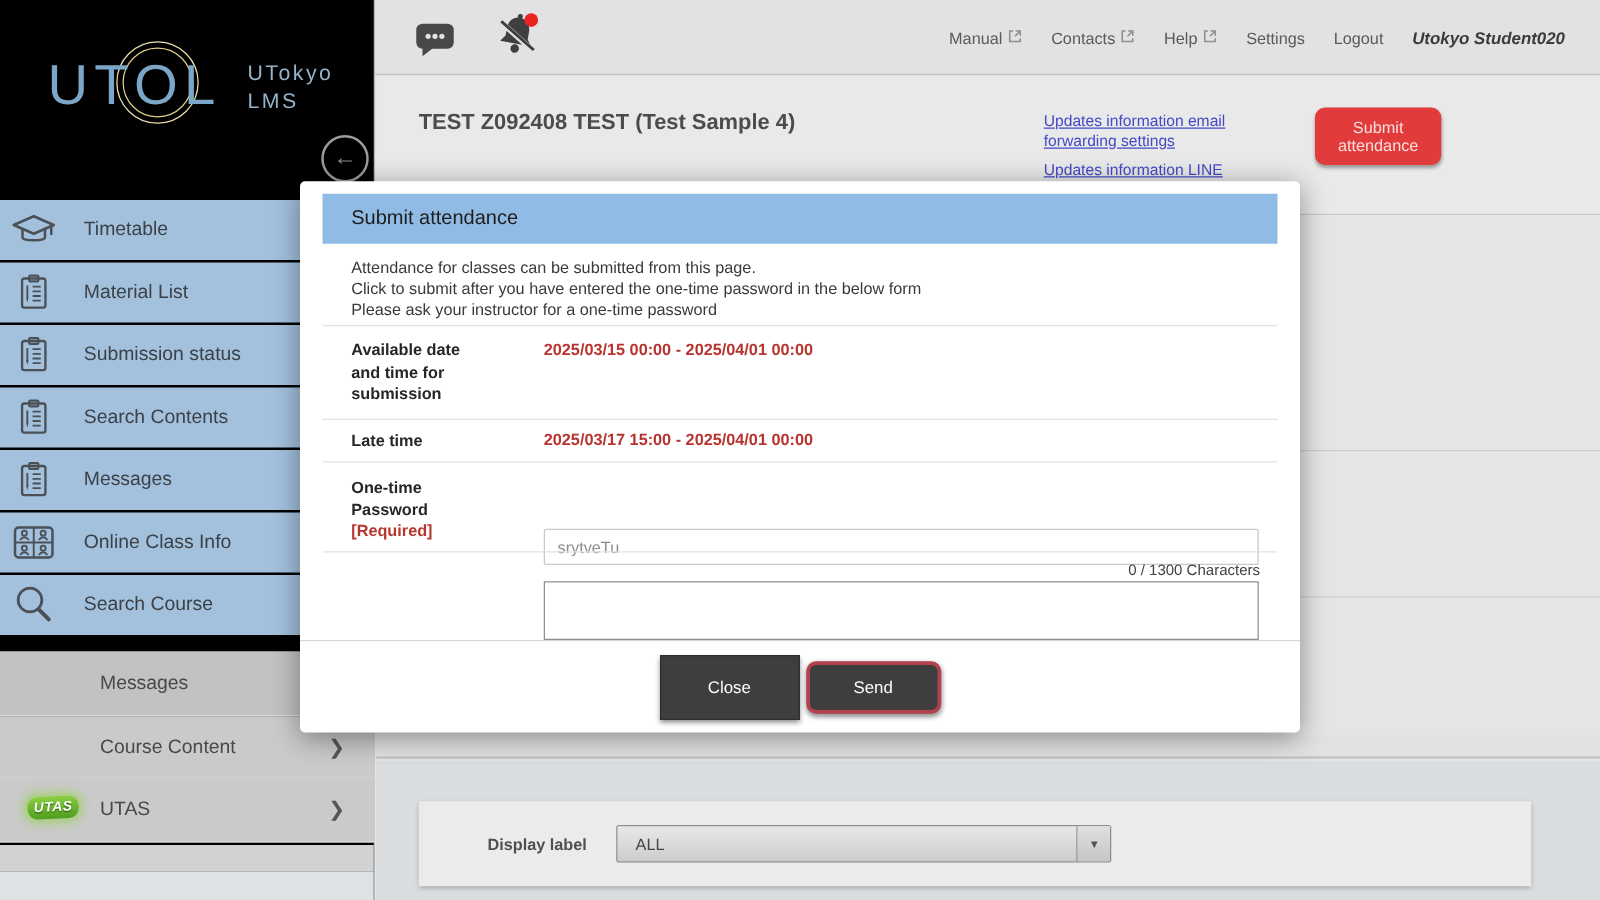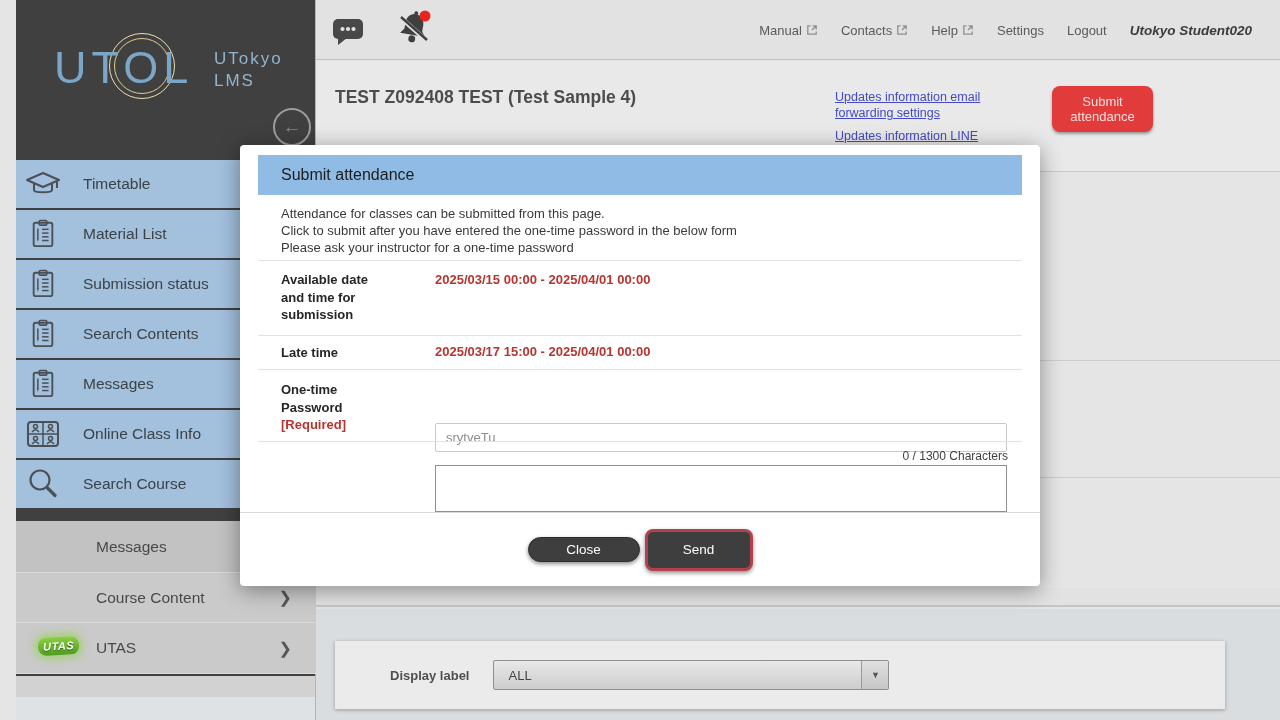--- a/index.html
+++ b/index.html
@@ -1,20 +1,20 @@
 <!DOCTYPE html>
 <html><head>
 <meta charset="utf-8">
 <style>
   * { box-sizing: border-box; margin: 0; padding: 0; font-family: "Liberation Sans", sans-serif; }
   html,body { width: 1280px; height: 720px; }
   body { position: relative; background: #e5e5e5; overflow: hidden; }
 
   
-  #sidebar { position:absolute; left:16px; top:0; width:300px; height:720px; background:#404040; border-right:1px solid #b5b5b5; z-index:2; }
+  #sidebar { position:absolute; left:0; top:0; width:300px; height:720px; background:#000000; border-right:1px solid #b5b5b5; z-index:2; }
   .logo-wrap { position:absolute; left:38px; top:42px; width:240px; height:80px; }
   .logo-rings .ring1 { position:absolute; left:60px; top:-4px; width:56px; height:56px; border:1px solid #e2cd8e; border-radius:50%; }
   .logo-rings .ring2 { position:absolute; left:55px; top:-9px; width:66px; height:66px; border:1px solid #ecdfad; border-radius:50%; }
   .logo-main { position:relative; font-size:45px; color:#7ba6c8; letter-spacing:5px; font-weight:400; }
   .logo-sub { position:absolute; left:160px; top:6px; font-size:17px; color:#95b3ca; line-height:22px; letter-spacing:2px; }
   .back-btn { position:absolute; left:257px; top:108px; width:38px; height:38px; border:2px solid #9c9c9c; border-radius:50%; background:transparent; color:#8a8a8a; font-size:19px; display:flex; align-items:center; justify-content:center; z-index:60; cursor:pointer; }
 
   .menu { position:absolute; left:0; top:160px; width:300px; }
   .mi { height:48px; margin-bottom:2px; background:#a3c0dd; display:flex; align-items:center; padding-left:8px; cursor:pointer; }
   .mi .ic { width:38px; height:38px; flex:0 0 38px; display:flex; align-items:center; justify-content:center; }
@@ -29,21 +29,21 @@
   .chev { position:absolute; right:24px; font-size:16px; color:#55585a; }
   .utas-badge { position:absolute; left:22px; top:14px; background:linear-gradient(#8ccf44,#4f9e1e); color:#fff; font-weight:bold; font-style:italic; font-size:11px; padding:3px 5px; border-radius:8px; box-shadow:0 0 8px 3px rgba(150,210,80,.75); transform:rotate(-3deg); letter-spacing:.5px; text-shadow:0 1px 1px #2c5f10; }
   .strip1 { position:absolute; left:0; top:676px; width:299px; height:21px; background:#d2d2d2; }
   .strip2 { position:absolute; left:0; top:697px; width:299px; height:23px; background:#dee2e5; }
 
   
   #topbar { position:absolute; left:300px; top:0; width:980px; height:60px; background:#e2e2e2; border-bottom:1px solid #c2c2c2; z-index:1; }
   .chat-ic { position:absolute; left:30px; top:15px; cursor:pointer; }
   .bell-ic { position:absolute; left:94px; top:8px; cursor:pointer; }
   .nav { position:absolute; right:28px; top:0; height:60px; display:flex; align-items:center; gap:23px; }
-  .nav-item { display:flex; align-items:center; gap:4px; font-size:13px; color:#5a5a5a; cursor:pointer; white-space:nowrap; }
+  .nav-item { display:flex; gap:4px; font-size:13px; color:#5a5a5a; cursor:pointer; white-space:nowrap; }
   .nav-user { font-size:13.5px; font-weight:bold; color:#3b3b3b; white-space:nowrap;font-style:italic; }
 
   
   #chead { position:absolute; left:301px; top:61px; width:979px; height:111px; background:#e9e9e9; border-bottom:1px solid #c9c9c9; z-index:1; }
   .ctitle { position:absolute; left:34px; top:26px; font-size:17.5px; font-weight:bold; color:#4c4c4c; }
   .clinks { position:absolute; left:534px; top:28px; width:164px; display:flex; flex-direction:column; gap:7px; }
   .clink { font-size:12.5px; color:#4449c6; text-decoration:underline; line-height:16px; cursor:pointer; }
   .hbtn { position:absolute; top:25px; height:46px; border-radius:8px; color:#fff; font-size:13px; line-height:15px; display:flex; align-items:center; justify-content:center; text-align:center; box-shadow:0 2px 3px rgba(0,0,0,.35); border:none; cursor:pointer; }
   .hbtn.red { left:751px; width:101px; background:#e13b3b; color:#f6dfdf; }
   .hbtn.gray { left:857px; width:108px; background:#7b7b7b; gap:7px; padding:0 8px; }
@@ -64,21 +64,21 @@
   .m-header { position:absolute; left:18px; right:18px; top:10px; height:40px; background:#90bbe4; display:flex; align-items:center; padding-left:23px; font-size:16px; color:#1d1d1d; }
   .m-intro { position:absolute; left:41px; top:60px; font-size:13px; color:#3a3a3a; line-height:17px; }
   .m-div { position:absolute; left:18px; right:18px; height:1px; background:#e2e2e2; }
   .m-label { position:absolute; left:41px; width:112px; font-size:13px; font-weight:bold; color:#262626; line-height:17.5px; }
   .m-value { position:absolute; left:195px; font-size:13px; font-weight:bold; color:#b8342f; }
   .req { color:#b8342f; display:block; }
   .m-input { position:absolute; left:195px; top:234px; width:572px; height:29px; border:1px solid #c9c9c9; border-radius:2px; padding-left:10px; font-size:13px; color:#8d8d8d; background:#fff;margin-top:44px; }
   .m-counter { position:absolute; right:32px; top:304px; font-size:12px; color:#3f3f3f; }
   .m-textarea { position:absolute; left:195px; top:320px; width:572px; height:47px; border:1px solid #8f8f8f; resize:none; background:#fff; }
   .m-footer { position:absolute; left:0; right:0; top:367px; height:74px; border-top:1px solid #d8d8d8; display:flex; align-items:center; justify-content:center; gap:5px; }
-  .m-btn { height:25px; background:#3e3e3e; color:#fdfdfd; font-size:13.5px; display:flex; align-items:center; justify-content:center; border-radius:16px; box-shadow:0 2px 4px rgba(0,0,0,.45); border:1px solid #2e2e2e; cursor:pointer; }
+  .m-btn { height:52px; background:#3e3e3e; color:#fdfdfd; font-size:13.5px; display:flex; align-items:center; justify-content:center; border-radius:0; box-shadow:0 2px 4px rgba(0,0,0,.45); border:1px solid #2e2e2e; cursor:pointer; }
   .m-btn.close { width:112px; }
   .m-btn.send { width:108px; height:42px; border:3px solid #b2404d; border-radius:8px; }
 
   svg { display:block; }
 </style>
 </head>
 <body>
 
 <div id="sidebar">
   <div class="logo-wrap">

